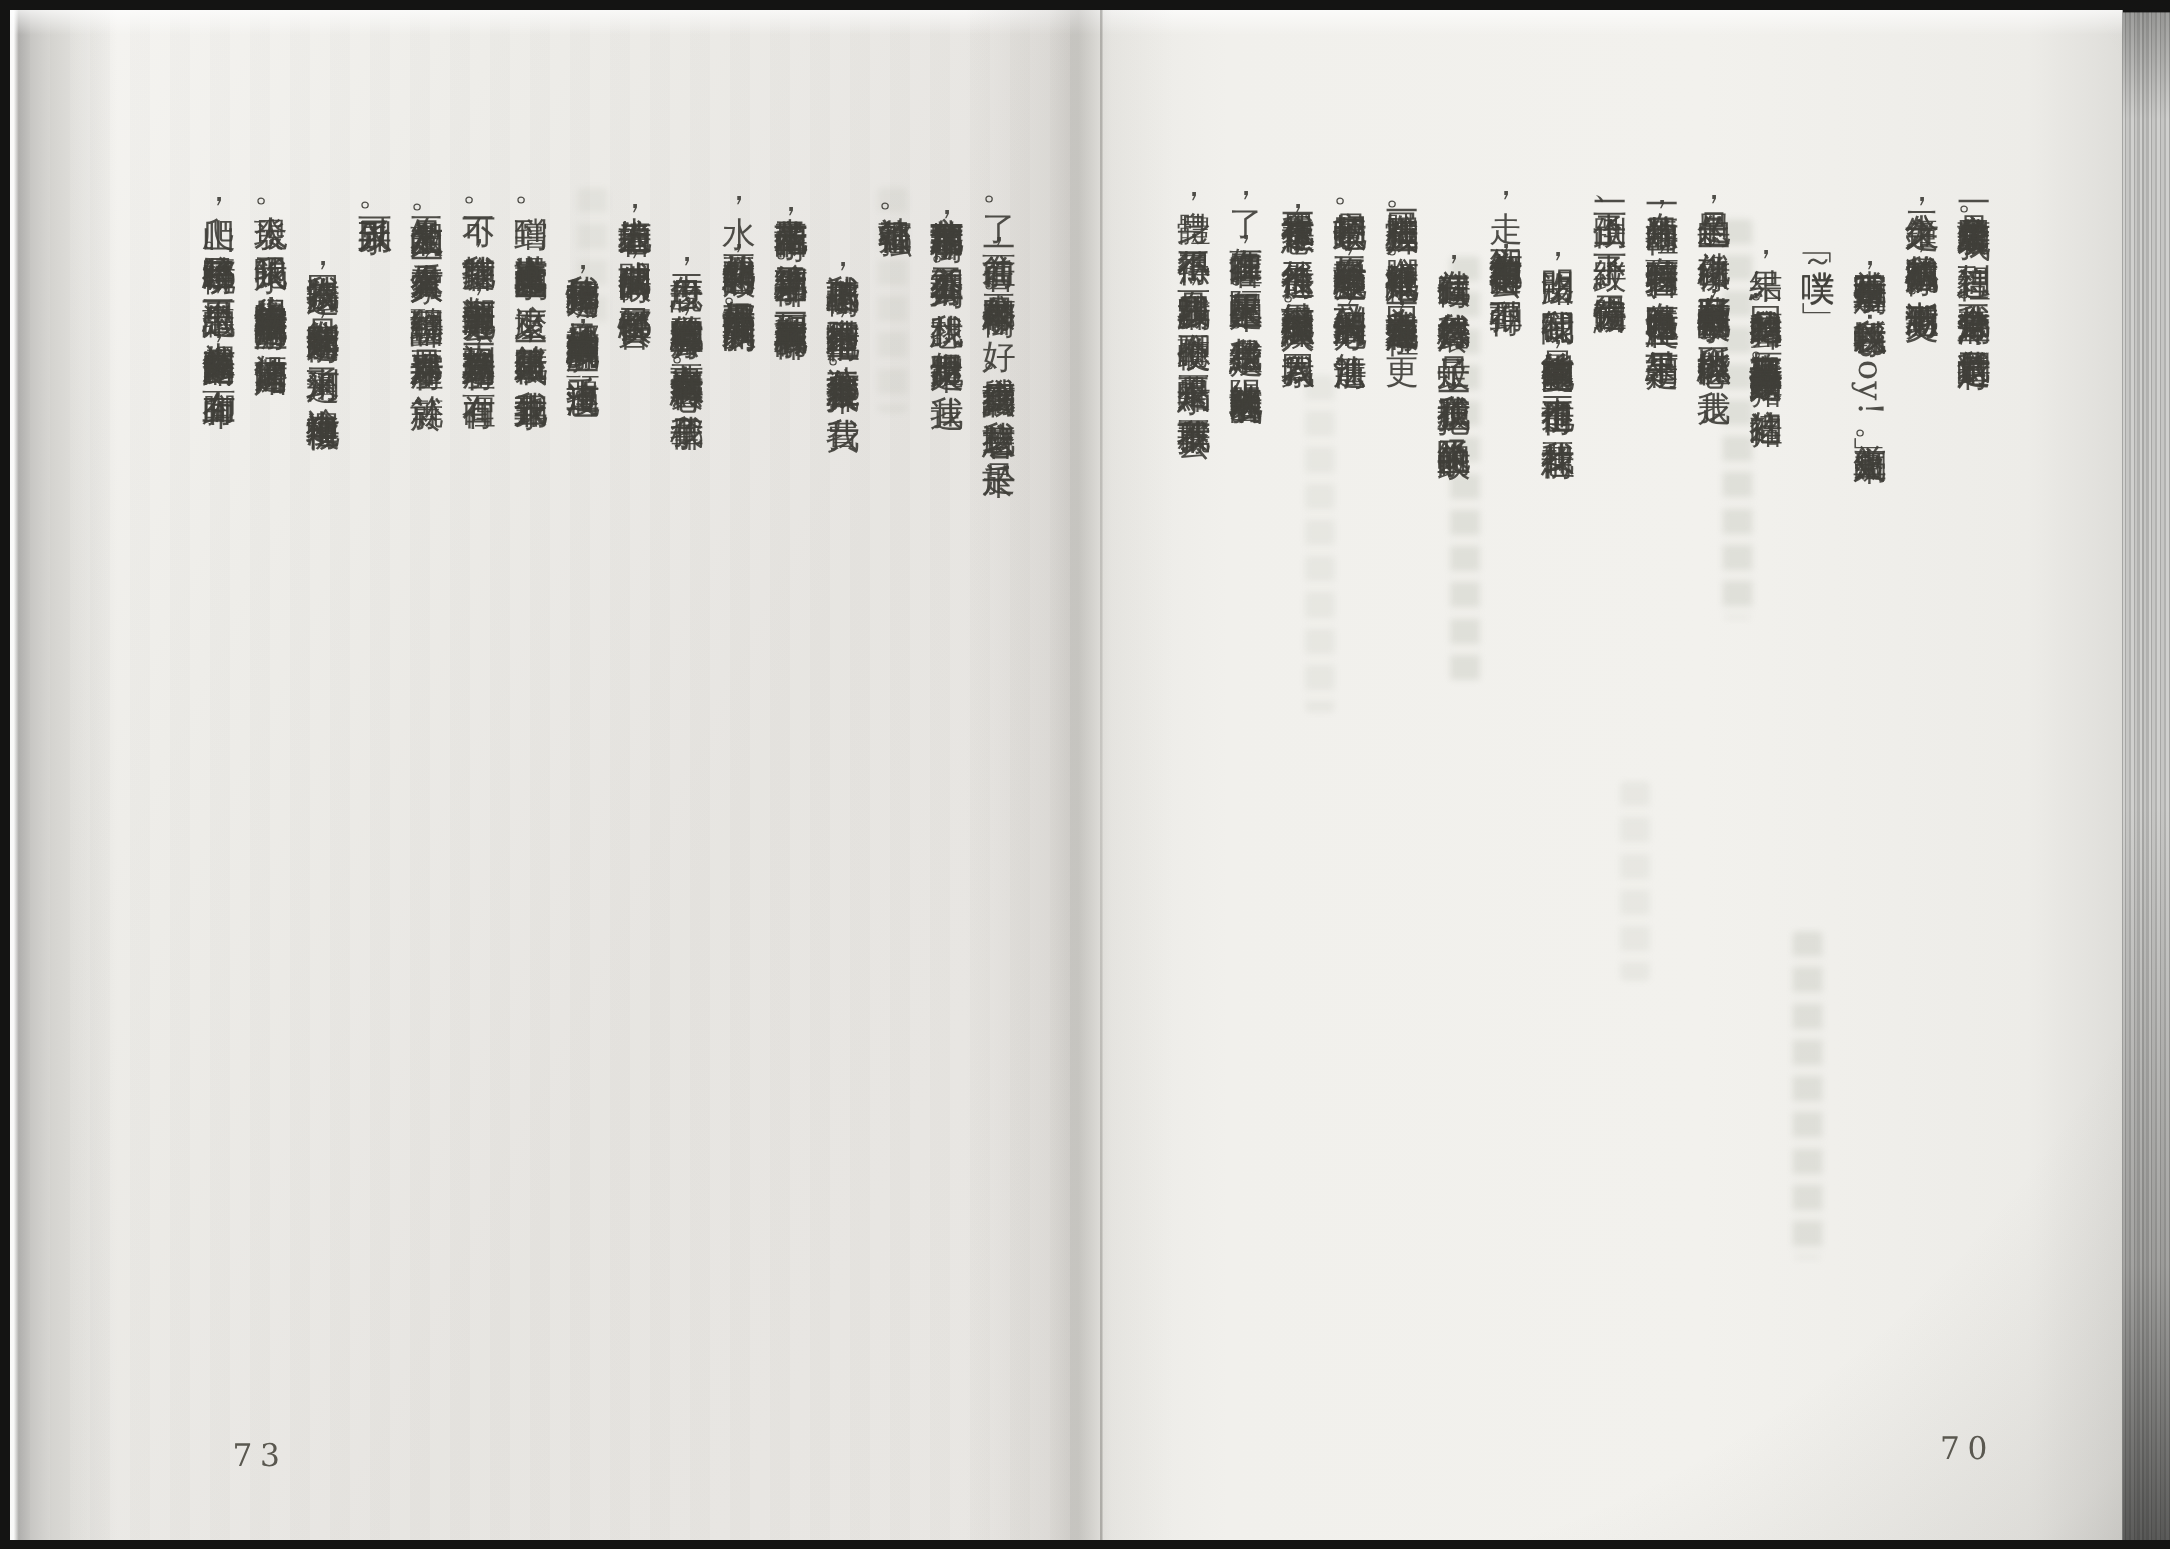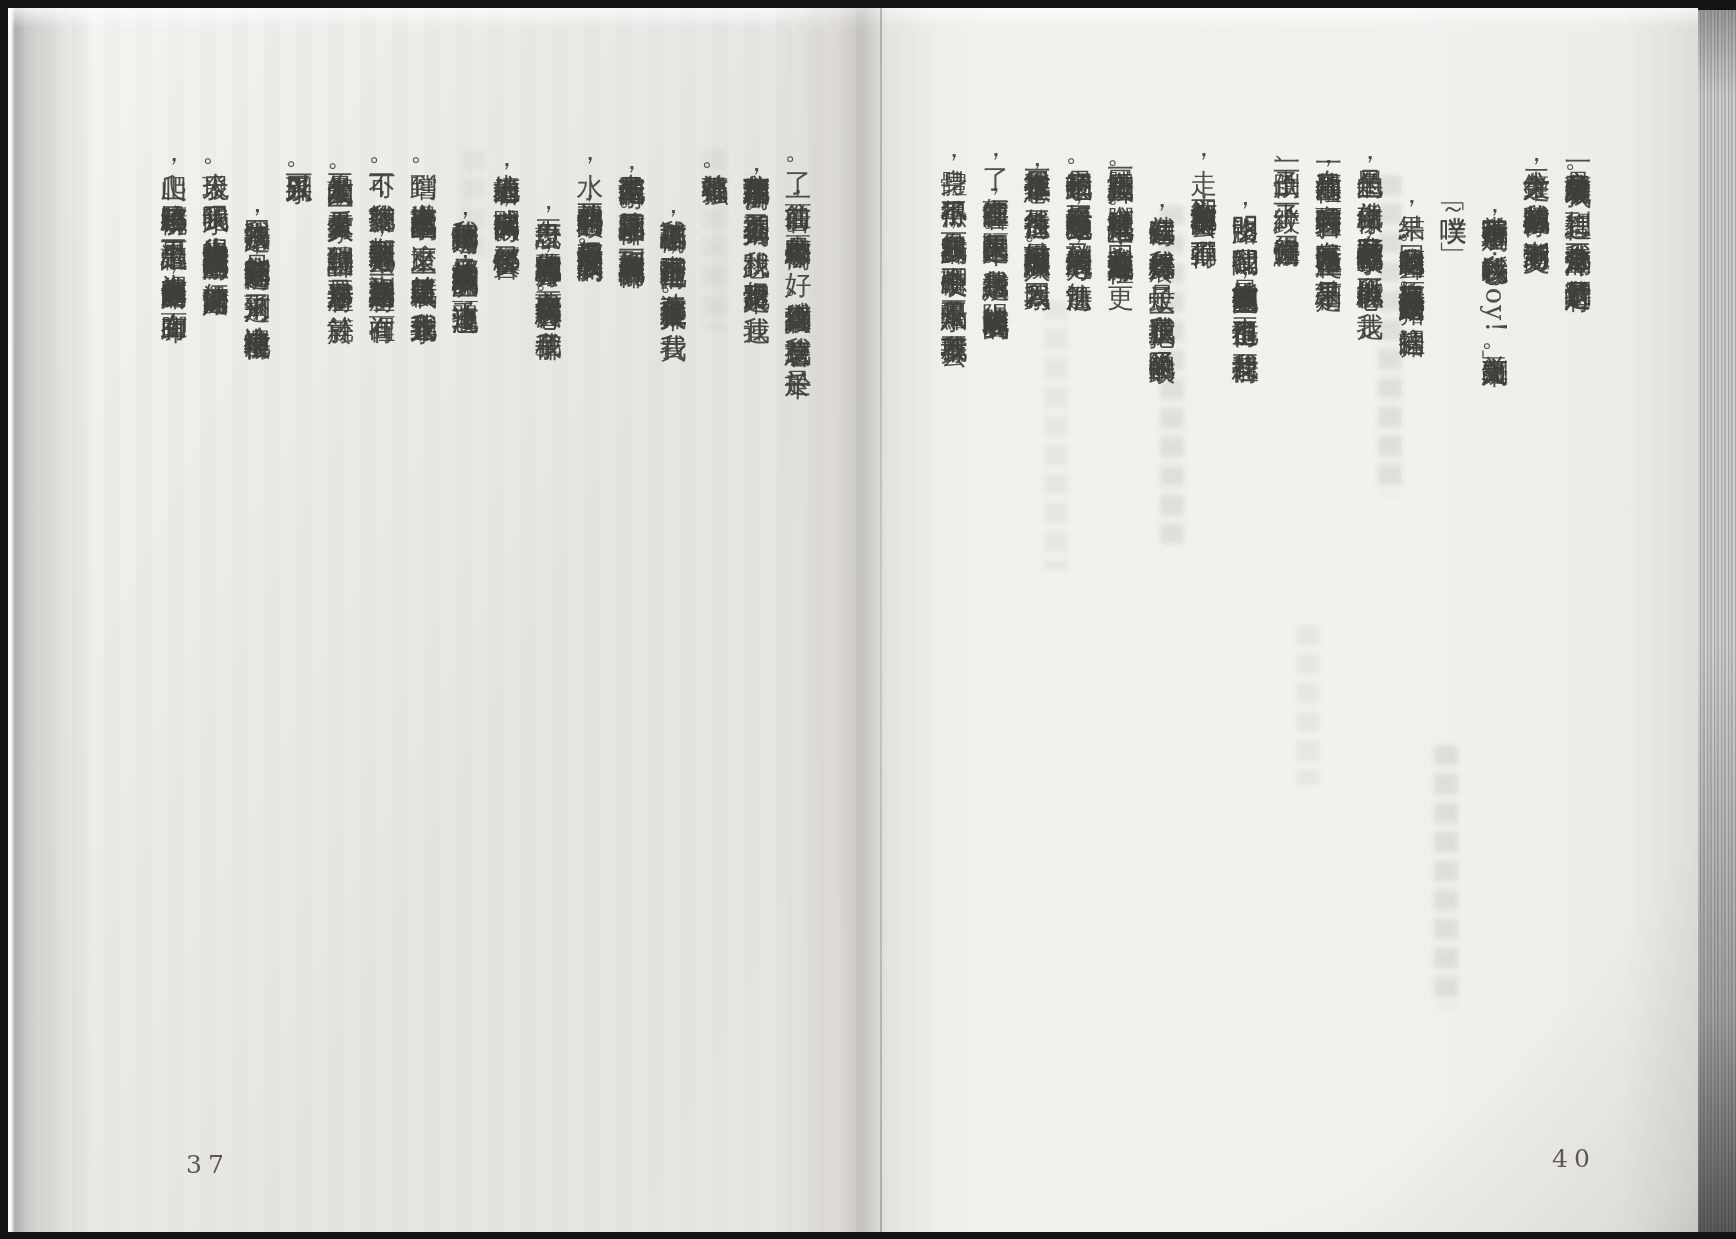--- a/index.html
+++ b/index.html
@@ -123,16 +123,16 @@
     <div class="col indent">我急忙把椰子捧到嘴邊，椰子汁居然沿著纖維流到我的脖子，舌頭上連一滴也沒</div>
     <div class="col">嚐到。世上還有比這更空虛的事嗎？這麼一來，就算賭上最後一口氣，我也非弄到水</div>
     <div class="col">不可。我拖著雙腳，朝有河流聲音的地方走去，沒想到路竟然通到一座村子，裡面有</div>
     <div class="col">不知是敵是友的人。看來像是有一家人，聽得到說話聲。只要穿過那座村子，就等於</div>
     <div class="col">可以弄到水了。</div>
     <div class="col indent">我因為沒法折返，只能在住家之間閃躲前進，來到了河邊，途中幸運地沒被任何</div>
     <div class="col">人發現。我喝飽了水，覺得中隊的炊事場或許就在這條河的上游，便沿著這條河開始</div>
     <div class="col">爬山，這時都已經傍晚了。不可思議的是，山裡竟然有條新走出的路，上面有腳印。</div>
   </div>
 
-  <div class="pagenum pagenum-left">37</div>
-  <div class="pagenum pagenum-right">40</div>
+  <div class="pagenum pagenum-left">73</div>
+  <div class="pagenum pagenum-right">70</div>
 
 </div>
 
 </body></html>

